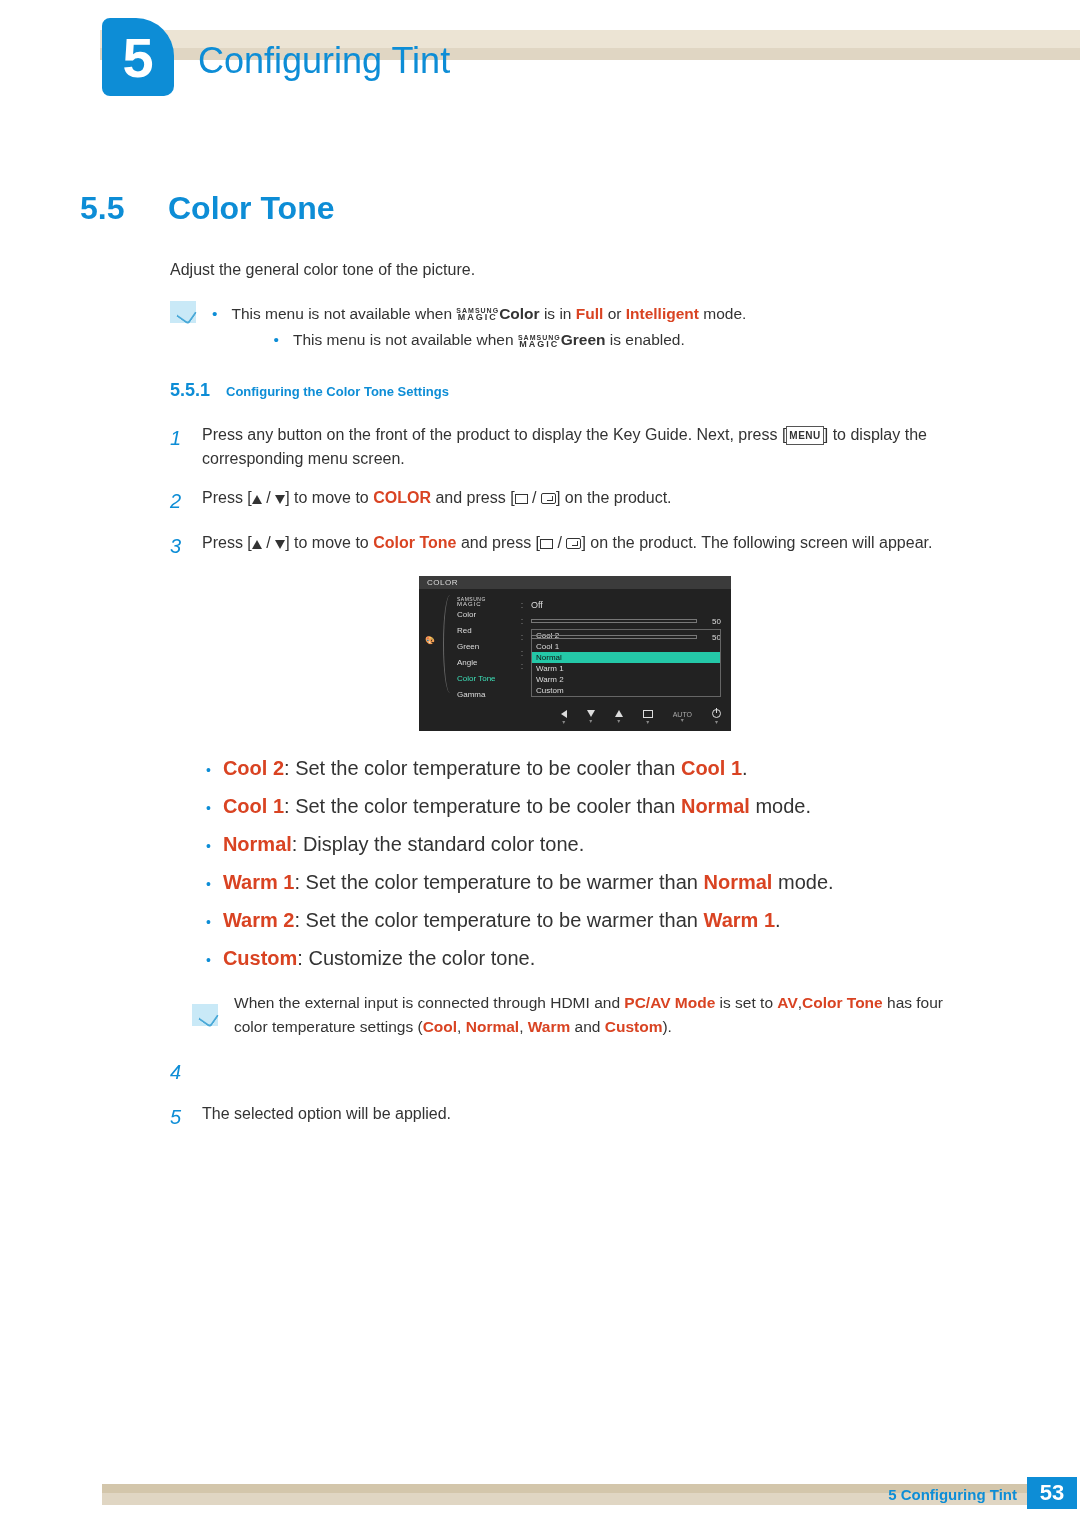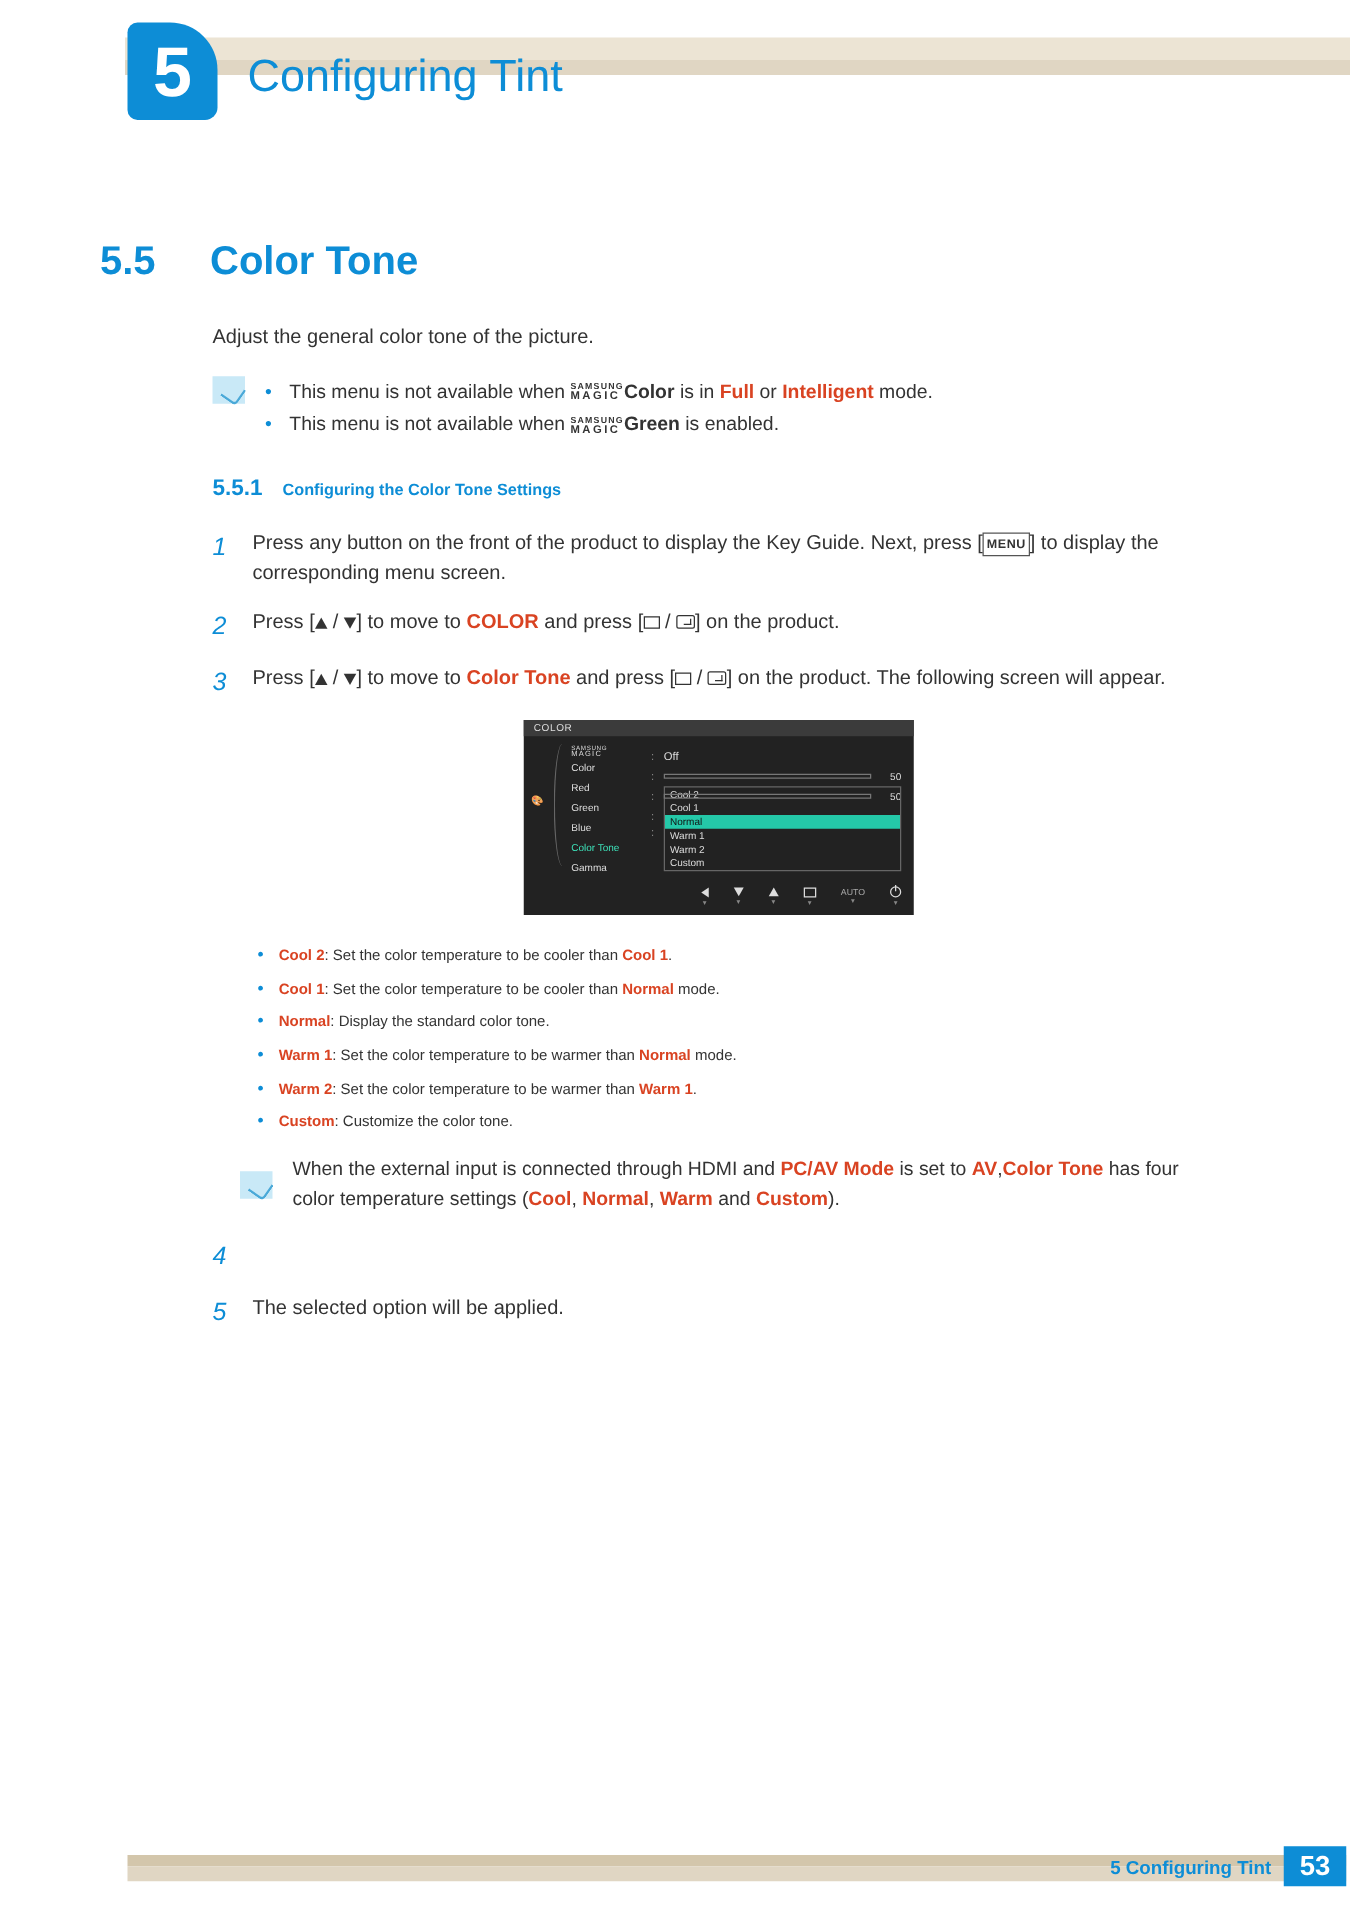--- a/index.html
+++ b/index.html
@@ -12,21 +12,21 @@
   .chapter-title { position: absolute; left: 198px; top: 40px; font-size: 36px; color: #0d8dd6; font-weight: 500; }
   .content { padding: 90px 100px 0 80px; }
   .section-row { display: flex; align-items: baseline; margin-bottom: 34px; }
   .section-num { width: 88px; font-size: 32px; color: #0d8dd6; font-weight: bold; }
   .section-title { font-size: 32px; color: #0d8dd6; font-weight: bold; }
   .body-indent { padding-left: 90px; }
   .intro { font-size: 16px; margin-bottom: 22px; }
   .note-block { display: flex; align-items: flex-start; margin-bottom: 26px; }
   .note-icon { width: 26px; height: 22px; background: #c9e9f7; position: relative; margin-right: 16px; flex-shrink: 0; }
   .note-icon::after { content: ""; position: absolute; right: 2px; bottom: 1px; width: 13px; height: 13px; border: 2px solid #4aa9d8; border-left: none; border-top: none; transform: rotate(35deg); border-radius: 0 0 4px 0; }
-  .note-list { list-style: none; font-size: 15.5px; line-height: 1.7; }
+  .note-list { list-style: none; font-size: 15.5px; line-height: 1.7; text-align: center; }
   .note-list li::before { content: "•"; color: #0d8dd6; margin-right: 10px; }
   .bold-red { color: #d94322; font-weight: bold; }
   .magic { display: inline-block; font-size: 0; vertical-align: middle; line-height: 1; }
   .magic .s { display: block; font-size: 7px; letter-spacing: 1px; font-weight: bold; color: #333; }
   .magic .m { display: block; font-size: 9px; letter-spacing: 2px; font-weight: bold; color: #333; margin-top: -1px; }
   .subsection { display: flex; align-items: baseline; margin: 16px 0 22px 0; }
   .subsection-num { width: 56px; font-size: 18px; color: #0d8dd6; font-weight: bold; }
   .subsection-title { font-size: 13px; color: #0d8dd6; font-weight: bold; }
   .steps { list-style: none; }
   .steps li { display: flex; margin-bottom: 14px; font-size: 16px; line-height: 1.55; }
@@ -60,21 +60,21 @@
   .osd-footer { display:flex; justify-content:flex-end; gap:20px; padding: 4px 10px 0 10px; font-size:8px; color:#aaa; align-items:center;}
   .osd-footer .ftri-down{display:inline-block;width:0;height:0;border-left:4px solid transparent;border-right:4px solid transparent;border-top:7px solid #ddd;}
   .osd-footer .ftri-up{display:inline-block;width:0;height:0;border-left:4px solid transparent;border-right:4px solid transparent;border-bottom:7px solid #ddd;}
   .osd-footer .fback{display:inline-block;width:0;height:0;border-top:4px solid transparent;border-bottom:4px solid transparent;border-right:6px solid #ddd;}
   .osd-footer .fent{display:inline-block;width:10px;height:8px;border:1px solid #ddd;}
   .osd-footer .fauto{font-size:7px;}
   .osd-footer .fpwr{width:9px;height:9px;border:1px solid #ddd;border-radius:50%;position:relative;display:inline-block;}
   .osd-footer .fpwr::after{content:"";position:absolute;left:3px;top:-2px;width:1px;height:5px;background:#ddd;}
   .osd-footer .farr{font-size:6px;color:#888;display:block;text-align:center;margin-top:-2px;}
   .desc-list { list-style:none; margin: 4px 0 14px 36px; }
-  .desc-list li { font-size: 12px; line-height: 1.9; }
+  .desc-list li { font-size: 20px; line-height: 1.9; }
   .desc-list li::before { content:"•"; color:#0d8dd6; margin-right:12px; font-size:14px; }
   .inner-note { display:flex; align-items:center; margin: 8px 0 18px 22px; }
   .inner-note-text { font-size: 15.5px; line-height: 1.55; }
   .footer { position:absolute; bottom:0; left:0; right:3px; height:56px; }
   .footer-stripe { position:absolute; left:102px; right:0; bottom:22px; height:12px; background:#e0d6c3;}
   .footer-stripe2 { position:absolute; left:102px; right:0; bottom:34px; height:9px; background:#d3c6ab;}
   .pg-box { position:absolute; right:0; bottom:18px; width:50px; height:32px; background:#0d8dd6; color:#fff; font-size:22px; font-weight:bold; display:flex; align-items:center; justify-content:center;}
   .footer-label { position:absolute; right:60px; bottom:24px; font-size:15px; color:#0d8dd6; font-weight:bold;}
 </style>
 </head>
@@ -131,21 +131,21 @@
 
       <div class="osd">
         <div class="osd-title">COLOR</div>
         <div class="osd-body">
           <div class="osd-left">
             <div class="osd-arc"></div>
             <div class="osd-palette">🎨</div>
             <div><span class="osd-magic"><span class="a">SAMSUNG</span><span class="b">MAGIC</span></span><span> Color</span></div>
             <div>Red</div>
             <div>Green</div>
-            <div>Blue</div>
+            <div>Angle</div>
             <div class="sel">Color Tone</div>
             <div>Gamma</div>
           </div>
           <div class="osd-right">
             <div class="row">
                 <span class="colon">:</span>
                 <span style="flex:1">Off</span>
               </div>
             <div class="row">
                 <span class="colon">:</span>

